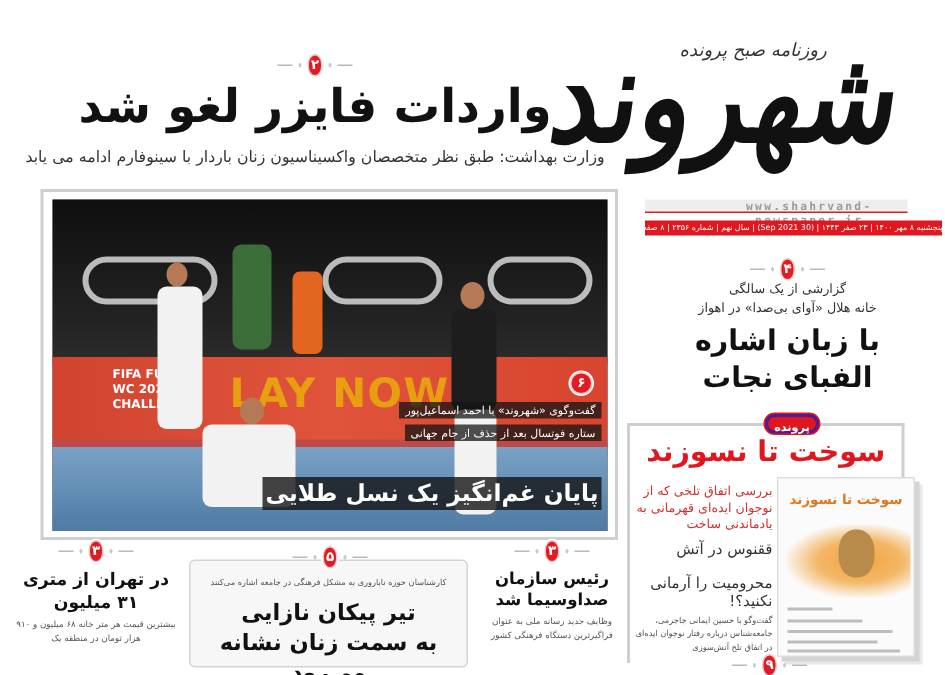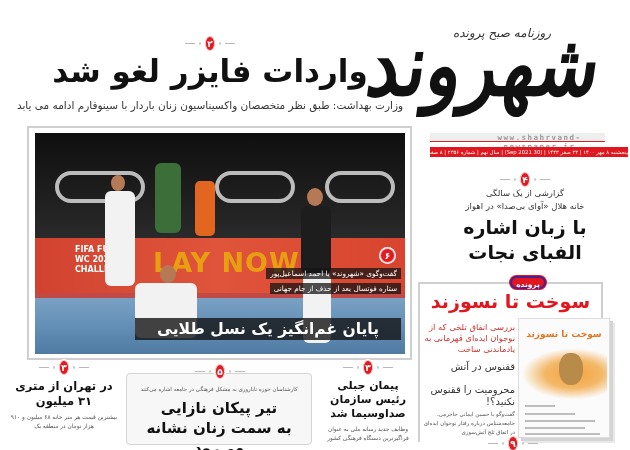--- a/index.html
+++ b/index.html
@@ -37,21 +37,21 @@
   .ph-fifa { position: absolute; left: 40px; top: 112px; color: #fff; font-size: 8px; font-weight: bold; direction: ltr; line-height: 10px; }
   .ph-floor { position: absolute; left: 0; top: 165px; width: 100%; height: 56px; background: linear-gradient(#7aa1c4, #5f8bb3 60%, #4f7aa2); }
   .ph-redfloor { position: absolute; left: 0; top: 160px; width: 100%; height: 10px; background: #c24a46; }
   .player { position: absolute; }
   .p-white-body { background: #f2f2f2; border-radius: 6px; }
   .p-skin { background: #b57a55; border-radius: 50%; }
   .p-dark { background: #1d1d1d; border-radius: 6px; }
 
   .ph-badge { position: absolute; left: 345px; top: 115px; }
   .cap-line { position: absolute; right: 4px; background: rgba(20,20,20,.75); color: #fff; font-size: 7.3px; padding: 1px 4px; white-space: nowrap; }
-  .cap-main { position: absolute; right: 4px; top: 185px; background: rgba(20,20,20,.8); color: #fff; font-size: 15.5px; font-weight: bold; padding: 2px 22px; white-space: nowrap; }
+  .cap-main { position: absolute; right: 4px; top: 185px; background: rgba(20,20,20,.8); color: #fff; font-size: 15.5px; font-weight: bold; padding: 2px 2px; white-space: nowrap; }
 
   
   .col-report { left: 420px; top: 175px; width: 210px; height: 110px; text-align: center; }
   .rep-kicker { position: absolute; width: 100%; top: 12px; font-size: 8.5px; color: #333; line-height: 13px; }
   .rep-title { position: absolute; width: 100%; top: 40px; font-size: 19px; font-weight: bold; color: #111; line-height: 25px; }
 
   
   .parvandeh { left: 418px; top: 282px; width: 185px; height: 160px; border: 2px solid #cfcfcf; border-bottom: none; }
   .pv-tag { position: absolute; left: 510px; top: 276px; width: 36px; height: 13px; background: #e0171f; color: #fff; font-size: 7.5px; font-weight: bold; text-align: center; line-height: 13px; border-radius: 7px; border: 2px solid #4c1d95; box-shadow: 0 0 0 1px #e0171f; }
   .pv-title { position: absolute; left: 418px; width: 185px; top: 290px; text-align: center; color: #e0171f; font-size: 19px; font-weight: bold; }
@@ -145,21 +145,21 @@
     <div>با زبان اشاره</div>
     <div>الفبای نجات</div>
   </div>
 </div>
 
 <div class="abs parvandeh"></div>
 <div class="pv-tag">پرونده</div>
 <div class="pv-title">سوخت تا نسوزند</div>
 <div class="pv-lead">بررسی اتفاق تلخی که از نوجوان ایده‌ای قهرمانی به یادماندنی ساخت</div>
 <div class="pv-item1">ققنوس در آتش</div>
-<div class="pv-item2">محرومیت را ققنوس نکنید؟!</div>
+<div class="pv-item2">محرومیت را آرمانی نکنید؟!</div>
 <div class="pv-note">گفت‌وگو با حسین ایمانی جاجرمی، جامعه‌شناس درباره رفتار نوجوان ایده‌ای در اتفاق تلخ آتش‌سوزی</div>
 <div class="cover">
   <div class="cover-title">سوخت تا نسوزند</div>
   <div class="cover-fire"></div>
   <div class="cover-face"></div>
   <div class="cover-line" style="top:86px; width:30px;"></div>
   <div class="cover-line" style="top:94px; width:50px;"></div>
   <div class="cover-line" style="top:101px; width:70px;"></div>
   <div class="cover-line" style="top:108px; width:60px;"></div>
   <div class="cover-line" style="top:114px; width:75px;"></div>
@@ -204,18 +204,17 @@
 
 <div class="story" style="left:318px; top:360px; width:100px;">
   <div class="badge-wrap" style="position:relative; margin:0 auto 4px; width:50px;">
     <span class="dash"></span>
       <span class="dot"></span>
     <span class="badge">۳</span>
     <span class="dot"></span>
       <span class="dash"></span>
   </div>
   <div class="st-title" style="font-size:11px; line-height:14px;">
-    <div>پیمان جبلی</div>
     <div>رئیس سازمان</div>
     <div>صداوسیما شد</div>
   </div>
   <div class="st-note" style="margin-top:4px;">وظایف جدید رسانه ملی به عنوان فراگیرترین دستگاه فرهنگی کشور</div>
 </div>
 
 </body></html>

